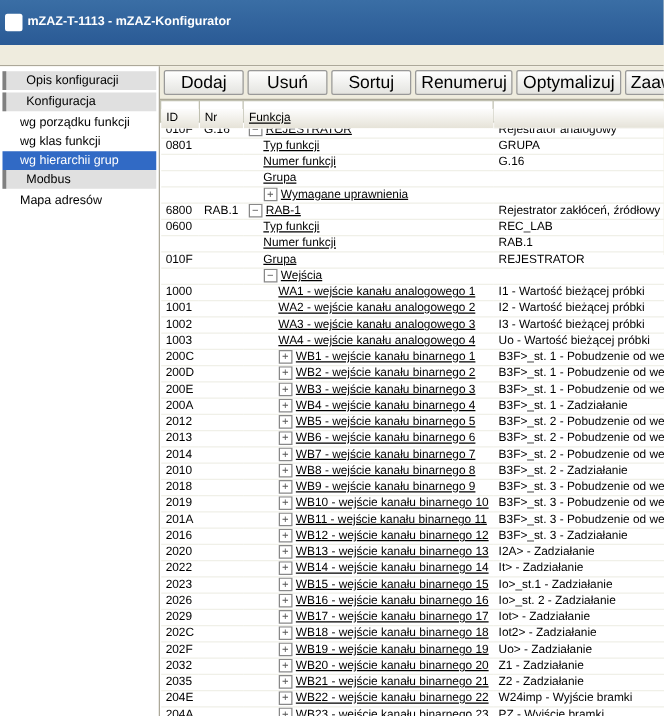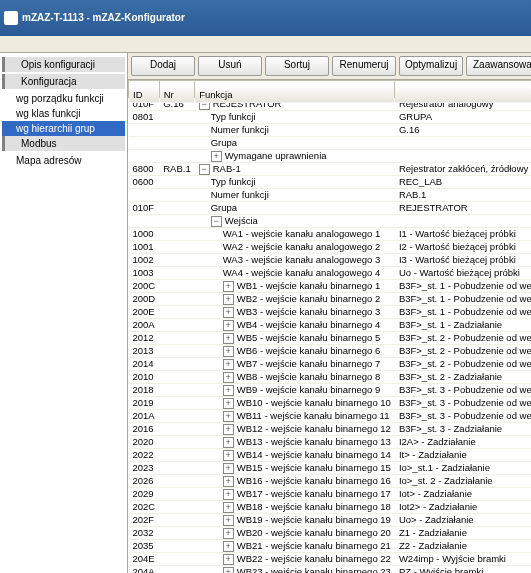--- a/index.html
+++ b/index.html
@@ -92,21 +92,21 @@
   }
   .btn {
     flex: 0 0 auto;
     min-width: 54px;
     height: 18px;
     line-height: 16px;
     text-align: center;
     border: 1px solid #999;
     background: linear-gradient(to bottom,#fff,#e4e4e0);
     border-radius: 2px;
-    font-size: 10px;
+    font-size: 14px;
     padding: 0 4px;
   }
   .btn.wide { min-width: 74px; }
 
   .grid {
     flex: 1;
     overflow: auto;
     font-size: 9.5px;
   }
   table { border-collapse: collapse; width: 100%; }
@@ -122,21 +122,21 @@
   td {
     border-bottom: 1px solid #f0f0e8;
     padding: 0 4px;
     height: 12px;
     line-height: 12px;
     white-space: nowrap;
     overflow: hidden;
   }
   .col-id  { width: 38px; }
   .col-nr  { width: 30px; }
-  .col-fun { width: auto; min-width: 190px; }
+  .col-fun { width: auto; min-width: 190px; text-decoration: underline; }
   .col-ext { width: 170px; }
 
   .tree-exp {
     display:inline-flex;
     width:9px;height:9px;
     border:1px solid #888;
     background:#fff;
     align-items:center;justify-content:center;
     font-size:9px;line-height:7px;
     margin-right:3px;

